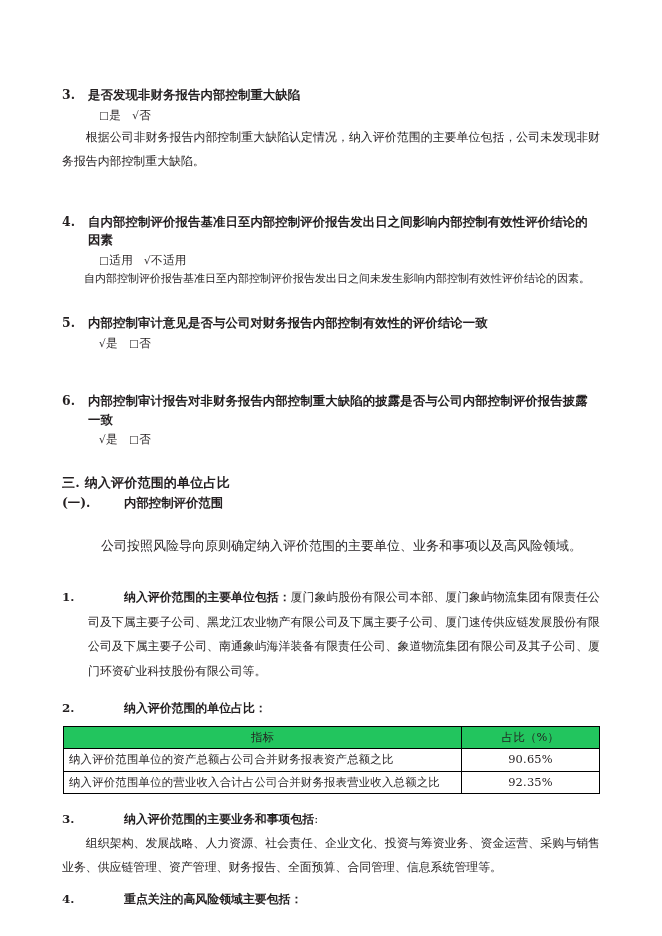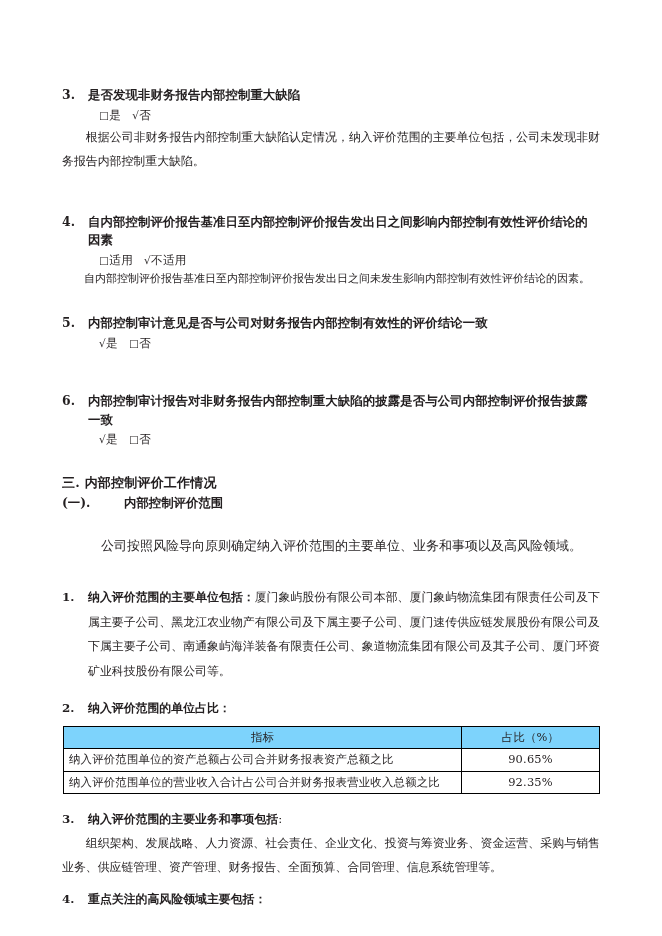--- a/index.html
+++ b/index.html
@@ -103,38 +103,38 @@
   .item-num {
     width: 26px;
     flex: 0 0 26px;
     font-weight: bold;
   }
   .item-text {
     flex: 1;
     text-align: justify;
     text-justify: inter-ideograph;
   }
-  .lead { font-weight: bold; }
+  .lead { font-weight: bold; margin-left: 36px; }
 
   
   table.ratio-table {
     border-collapse: collapse;
     width: 536px;
     margin: 6px 0 0 1px;
     font-size: 11.4px;
     table-layout: fixed;
   }
   table.ratio-table td {
     border: 1px solid #000000;
     padding: 2px 5px;
     line-height: 1.5;
     letter-spacing: 0.2px;
   }
   .th-cell {
-    background: #7dd3fc;
+    background: #22c55e;
     text-align: center;
     font-weight: normal;
   }
   .col-metric { width: 398px; }
   .col-value  { width: 138px; }
   .val-cell {
     text-align: center;
     font-family: "DejaVu Serif", "Liberation Serif", serif;
     letter-spacing: 0.5px;
   }
@@ -191,21 +191,21 @@
       <span class="q-title">内部控制审计报告对非财务报告内部控制重大缺陷的披露是否与公司内部控制评价报告披露一致</span>
     </div>
     <div class="q-choice">
       <span class="opt"><span class="mark-tick">√</span><span>是</span></span>
       <span class="opt"><span class="mark-box">□</span><span>否</span></span>
     </div>
   </div>
 
   <div class="gap-lg"></div>
 
-  <div class="sec-head">三. 内部控制评价工作情况</div>
+  <div class="sec-head">三. 纳入评价范围的单位占比</div>
 
   <div class="subsec-head">
     <span class="subsec-label">(一).</span>
     <span>内部控制评价范围</span>
   </div>
 
   <div class="gap-sm"></div>
 
   <p class="p-indent">公司按照风险导向原则确定纳入评价范围的主要单位、业务和事项以及高风险领域。</p>
 

